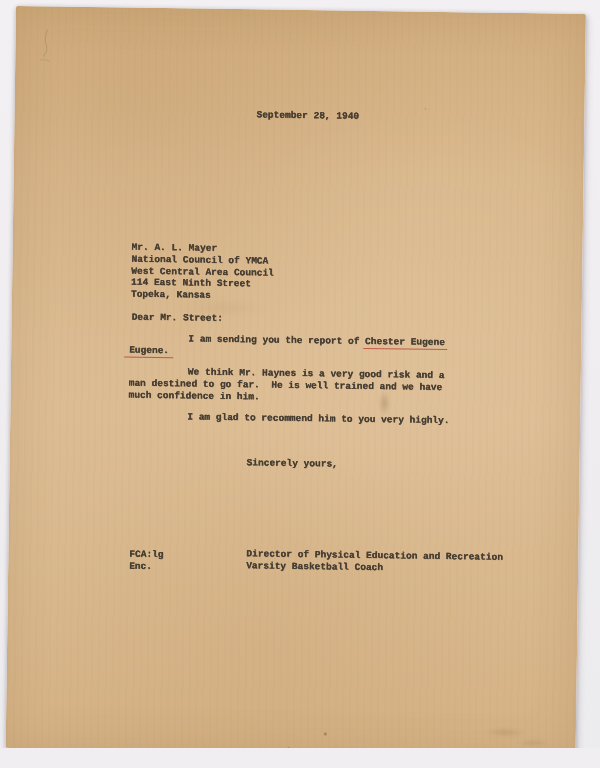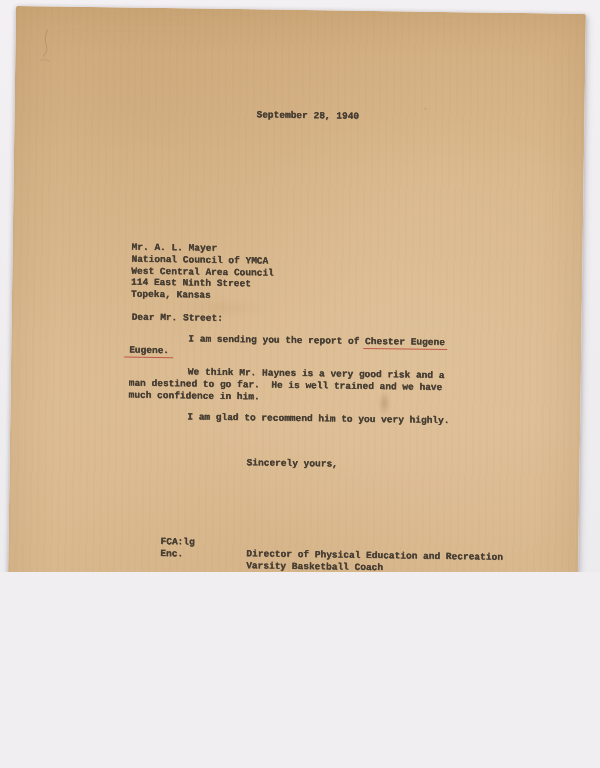--- a/index.html
+++ b/index.html
@@ -8,21 +8,21 @@
     --ink:#473e33;
     --ul:#bc463a;
   }
   *{margin:0;padding:0;box-sizing:border-box;}
   html,body{width:600px;height:768px;overflow:hidden;}
   body{
     background:var(--bg);
     font-family:"Liberation Mono","DejaVu Sans Mono",monospace;
   }
   .scan{
-    position:relative;width:600px;height:572px;
+    position:relative;width:600px;height:748px;
     background:linear-gradient(180deg,#f2f0f3 0%,#efedf0 55%,#ecebee 100%);
     overflow:hidden;
   }
   .paper{
     position:absolute;left:16px;top:6px;width:570px;height:742px;
     transform:rotate(0.8deg);transform-origin:top left;
     background:
       radial-gradient(90% 60% at 22% 12%, rgba(150,105,55,.10), rgba(150,105,55,0) 60%),
       radial-gradient(70% 50% at 72% 45%, rgba(255,242,214,.10), rgba(255,242,214,0) 65%),
       radial-gradient(60% 40% at 45% 85%, rgba(160,115,60,.07), rgba(160,115,60,0) 70%),
@@ -122,19 +122,19 @@
       <div class="tline indent">I am glad to recommend him to you very highly.</div>
     </div>
 
     <div class="tline" style="left:237px;top:448px;">Sincerely yours,</div>
 
     <div class="block" style="left:238px;top:539px;">
       <div class="tline">Director of Physical Education and Recreation</div>
       <div class="tline">Varsity Basketball Coach</div>
     </div>
 
-    <div class="block" style="left:121px;top:528px;margin-left:31px;">
+    <div class="block" style="left:121px;top:541px;">
       <div class="tline">FCA:lg</div>
       <div class="tline">Enc.</div>
     </div>
 
   </div>
 </div>
 
 </body></html>

